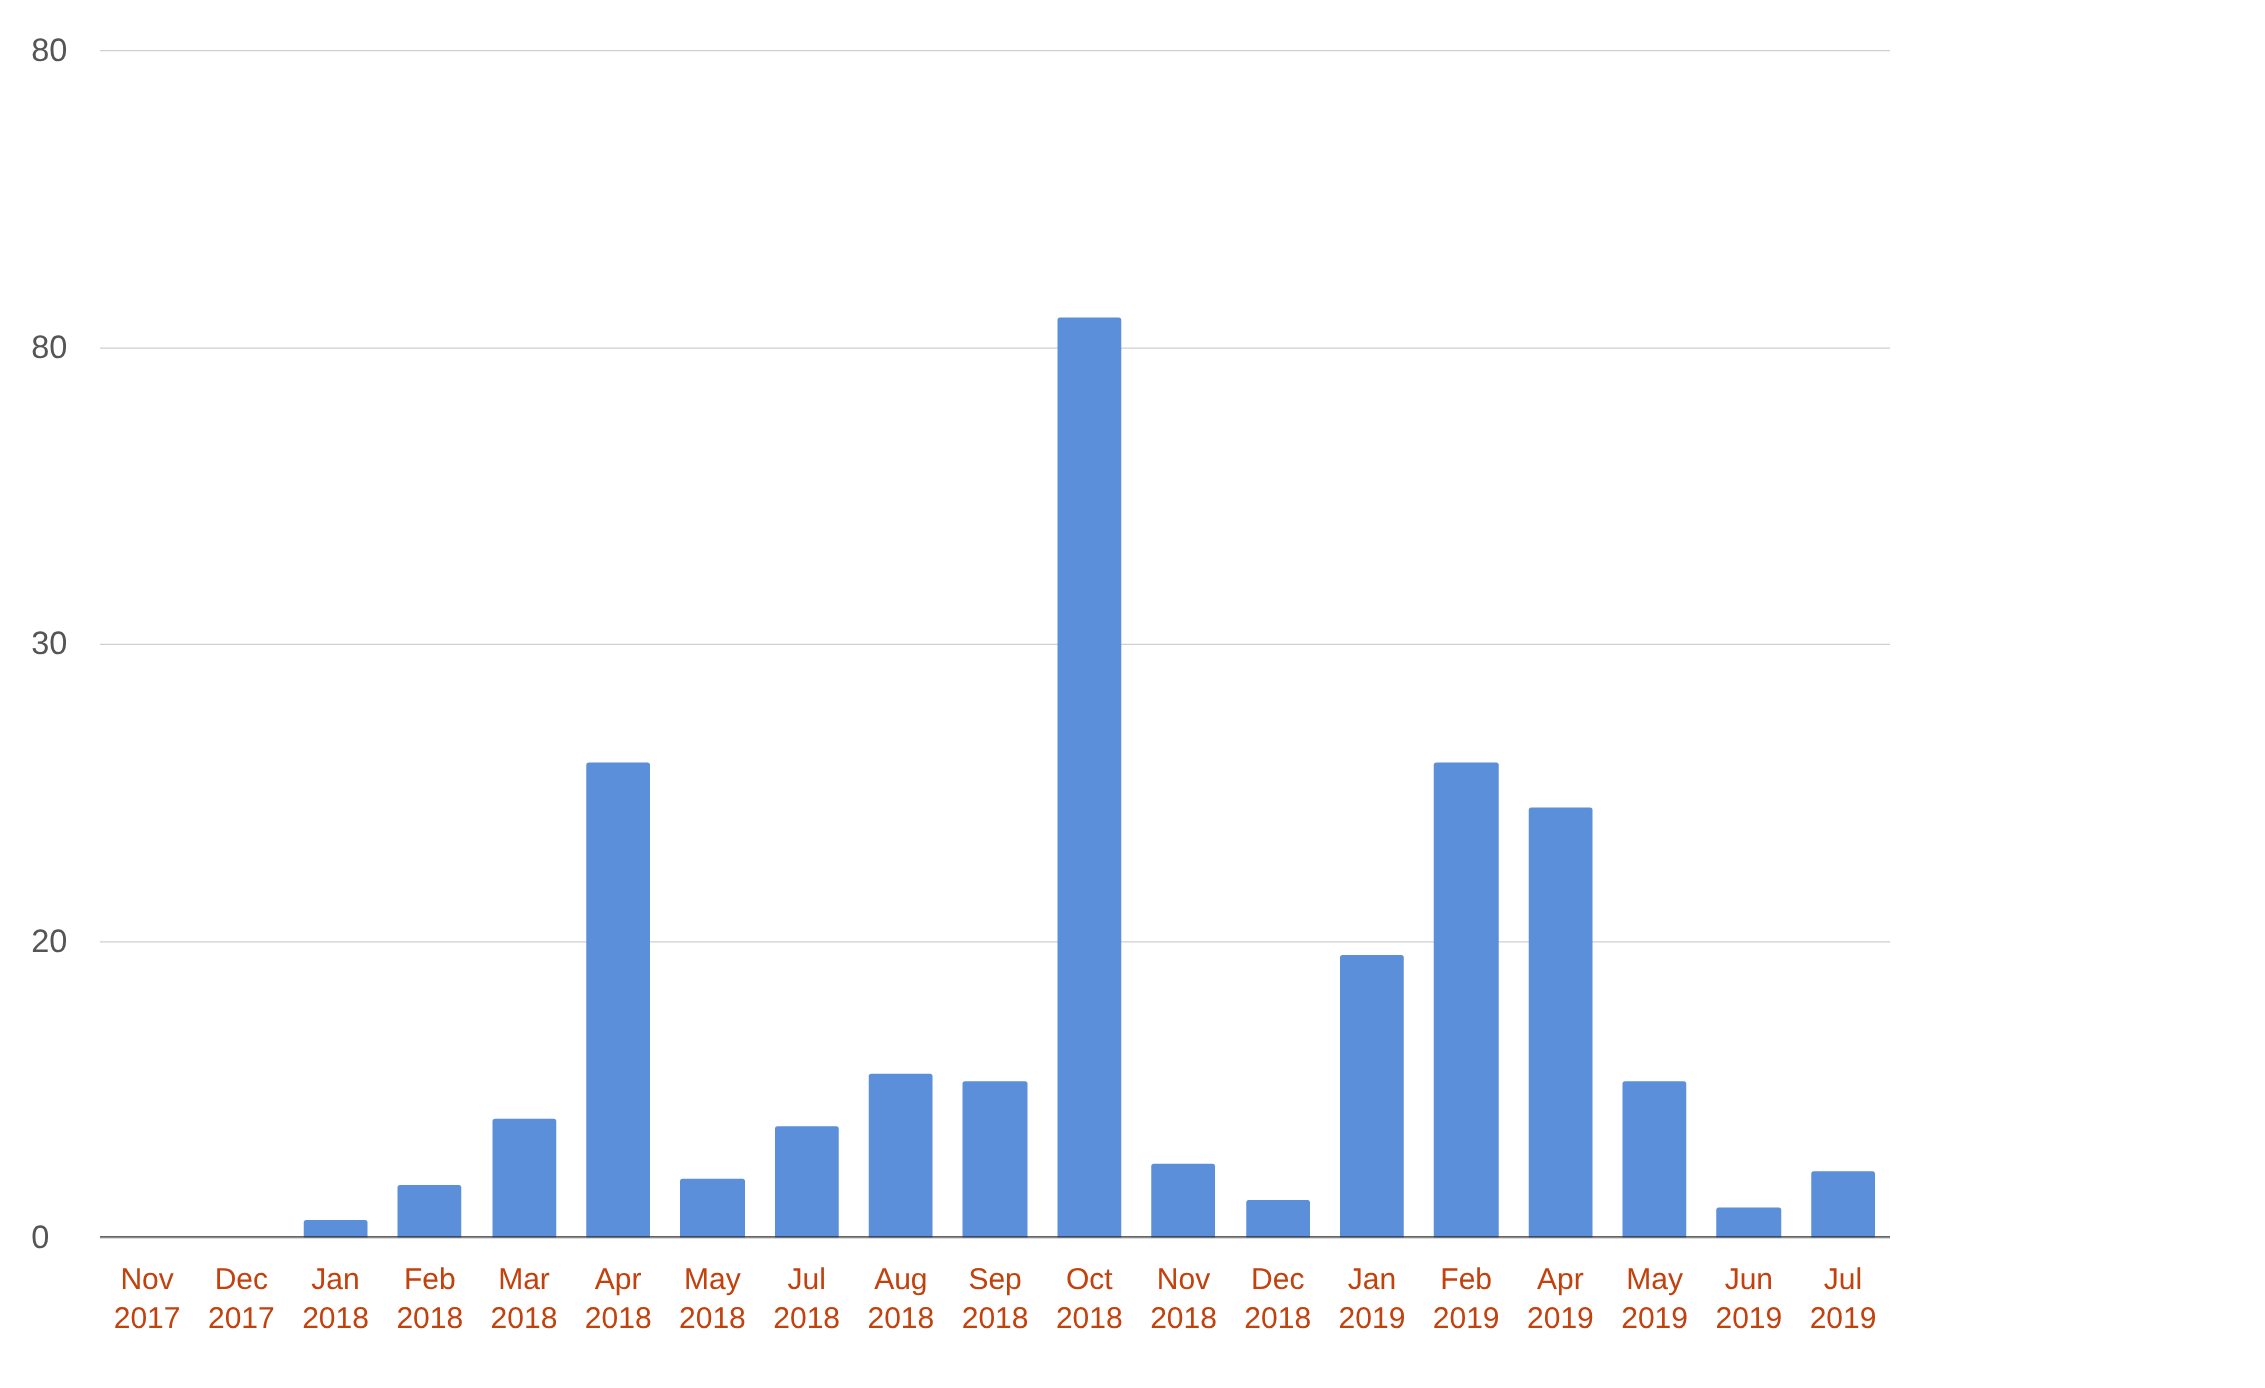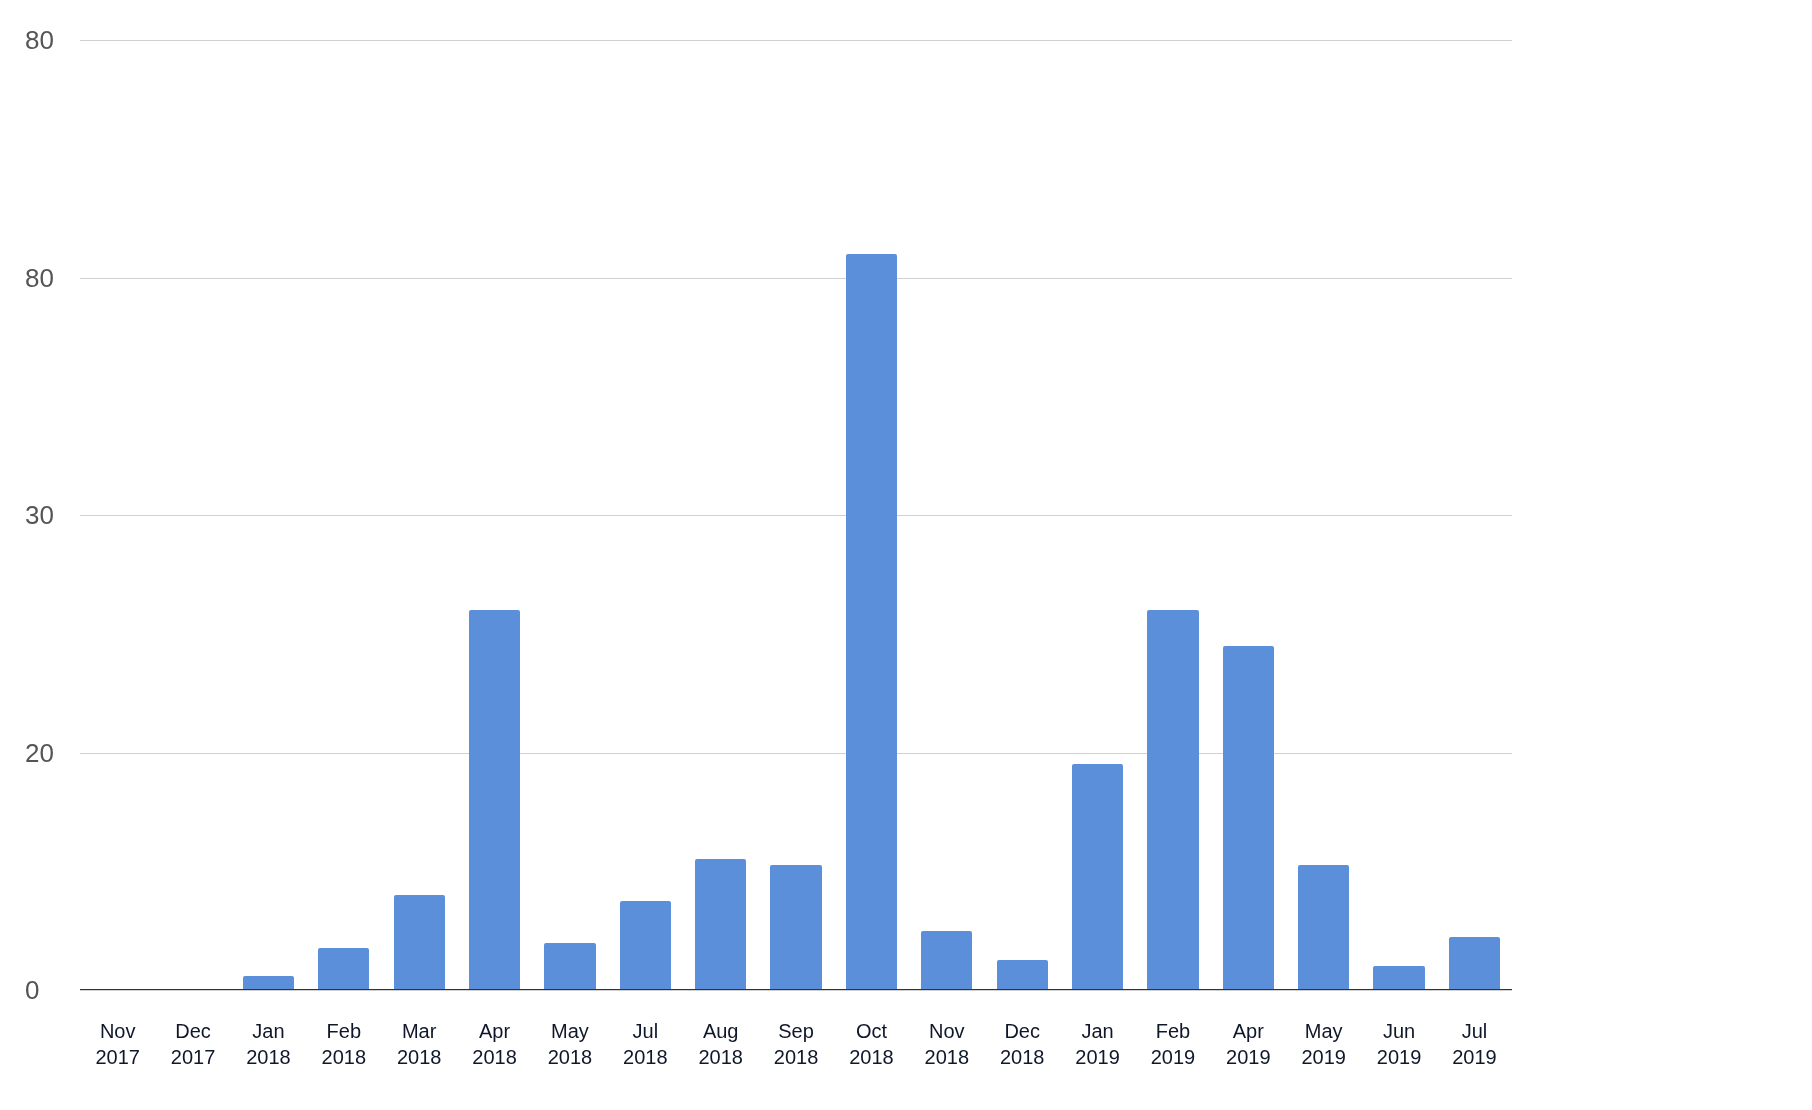--- a/index.html
+++ b/index.html
@@ -68,22 +68,22 @@
     .x-labels {
       display: flex;
       position: absolute;
       bottom: -80px;
       left: 0;
       right: 0;
     }
     .x-label {
       flex: 1;
       text-align: center;
-      font-size: 20px;
-      color: #0f172a;
+      font-size: 24px;
+      color: #c2410c;
       line-height: 1.3;
     }
     .baseline {
       position: absolute;
       bottom: 0;
       left: 0;
       right: 0;
       height: 1px;
       background: #333;
     }

